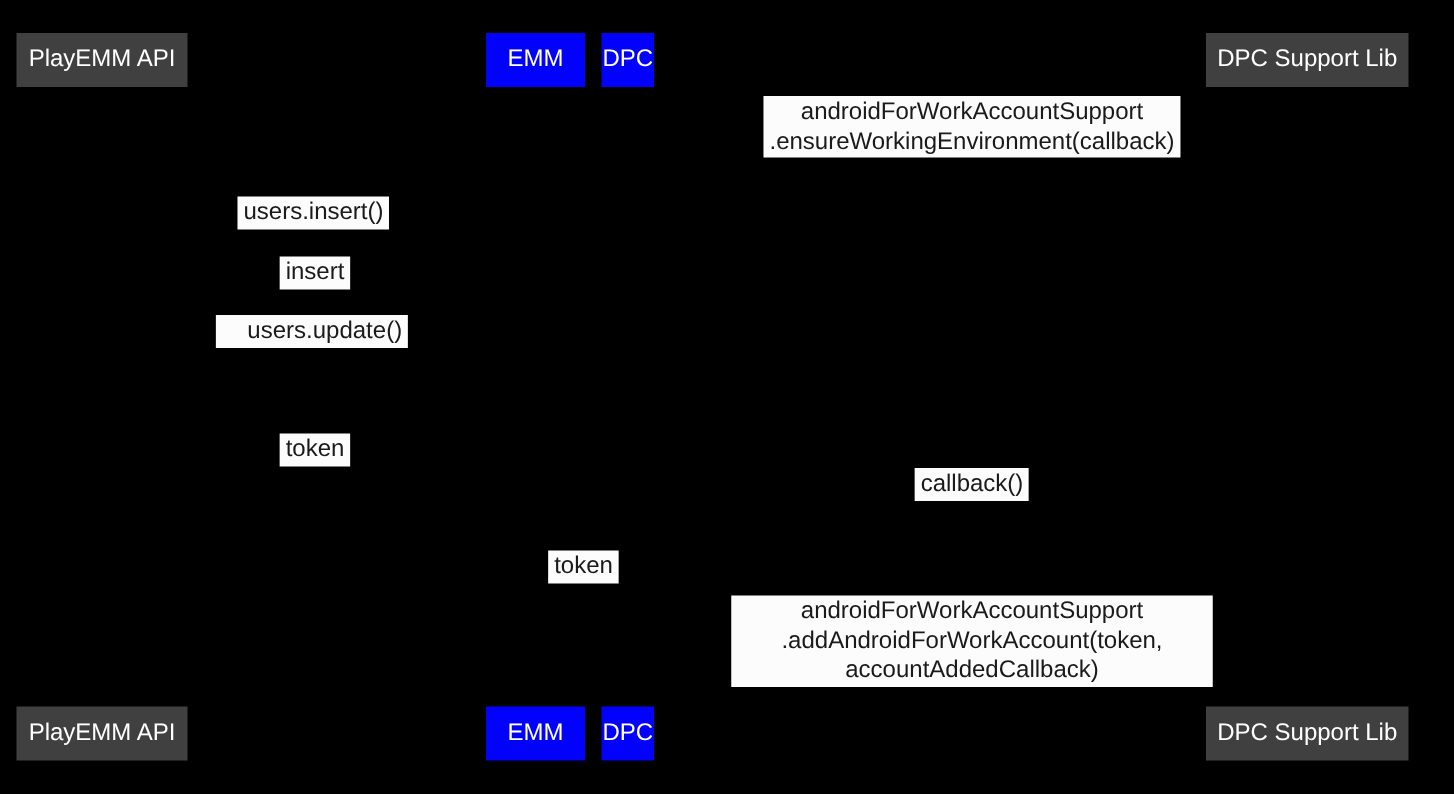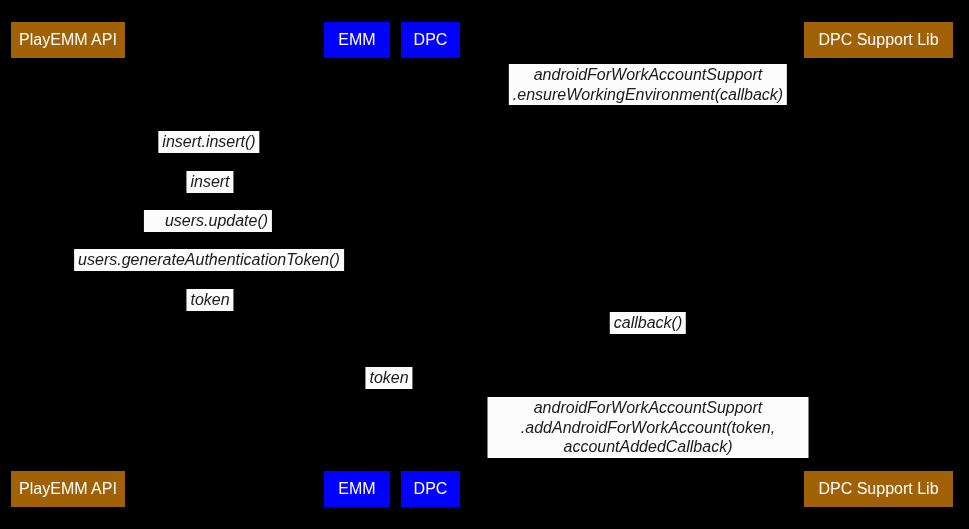--- a/index.html
+++ b/index.html
@@ -19,41 +19,40 @@
   .pbox {
     position: absolute;
     height: 36px;
     display: flex;
     align-items: center;
     justify-content: center;
     color: #ffffff;
     font-size: 16px;
     box-sizing: border-box;
   }
-  .green { background: #a16207; }
+  .green { background: #404040; }
   .blue  { background: #0101fc; }
   .row-top    { top: 22px; }
   .row-bottom { top: 471px; }
   .p-playemm { left: 11px;  width: 114px; }
   .p-emm     { left: 324px; width: 66px;  }
-  .p-dpc     { left: 401px; width: 59px;  }
-  .p-dsl     { left: 804px; width: 149px; }
+  .p-dpc     { left: 401px; width: 35px;  }
+  .p-dsl     { left: 804px; width: 135px; }
   
   .msg {
     position: absolute;
     transform: translateX(-50%);
     background: #fcfcfc;
     color: #1a1a1a;
     font-size: 16px;
     line-height: 19.5px;
     padding: 1px 4px;
     white-space: pre-line;
     text-align: center;
     box-sizing: border-box;
-    font-style: italic;
   }
   .m1 { left: 648px; top: 64px;  }
   .m2 { left: 209px; top: 131px; }
   .m3 { left: 210px; top: 171px; }
   .m4 { left: 208px; top: 210px; padding-left: 21px; }
   .m5 { left: 209px; top: 249px; }
   .m6 { left: 210px; top: 289px; }
   .m7 { left: 648px; top: 312px; }
   .m8 { left: 389px; top: 367px; }
   .m9 { left: 648px; top: 397px; }
@@ -63,24 +62,23 @@
 
 <div class="stage">
 
   <div class="pbox green row-top p-playemm">PlayEMM API</div>
   <div class="pbox blue row-top p-emm">EMM</div>
   <div class="pbox blue row-top p-dpc">DPC</div>
   <div class="pbox green row-top p-dsl">DPC Support Lib</div>
 
   <div class="msg m1">androidForWorkAccountSupport
 .ensureWorkingEnvironment(callback)</div>
-  <div class="msg m2">insert.insert()</div>
+  <div class="msg m2">users.insert()</div>
   <div class="msg m3">insert</div>
   <div class="msg m4">users.update()</div>
-  <div class="msg m5">users.generateAuthenticationToken()</div>
   <div class="msg m6">token</div>
   <div class="msg m7">callback()</div>
   <div class="msg m8">token</div>
   <div class="msg m9">androidForWorkAccountSupport
 .addAndroidForWorkAccount(token, accountAddedCallback)</div>
 
   <div class="pbox green row-bottom p-playemm">PlayEMM API</div>
   <div class="pbox blue row-bottom p-emm">EMM</div>
   <div class="pbox blue row-bottom p-dpc">DPC</div>
   <div class="pbox green row-bottom p-dsl">DPC Support Lib</div>

